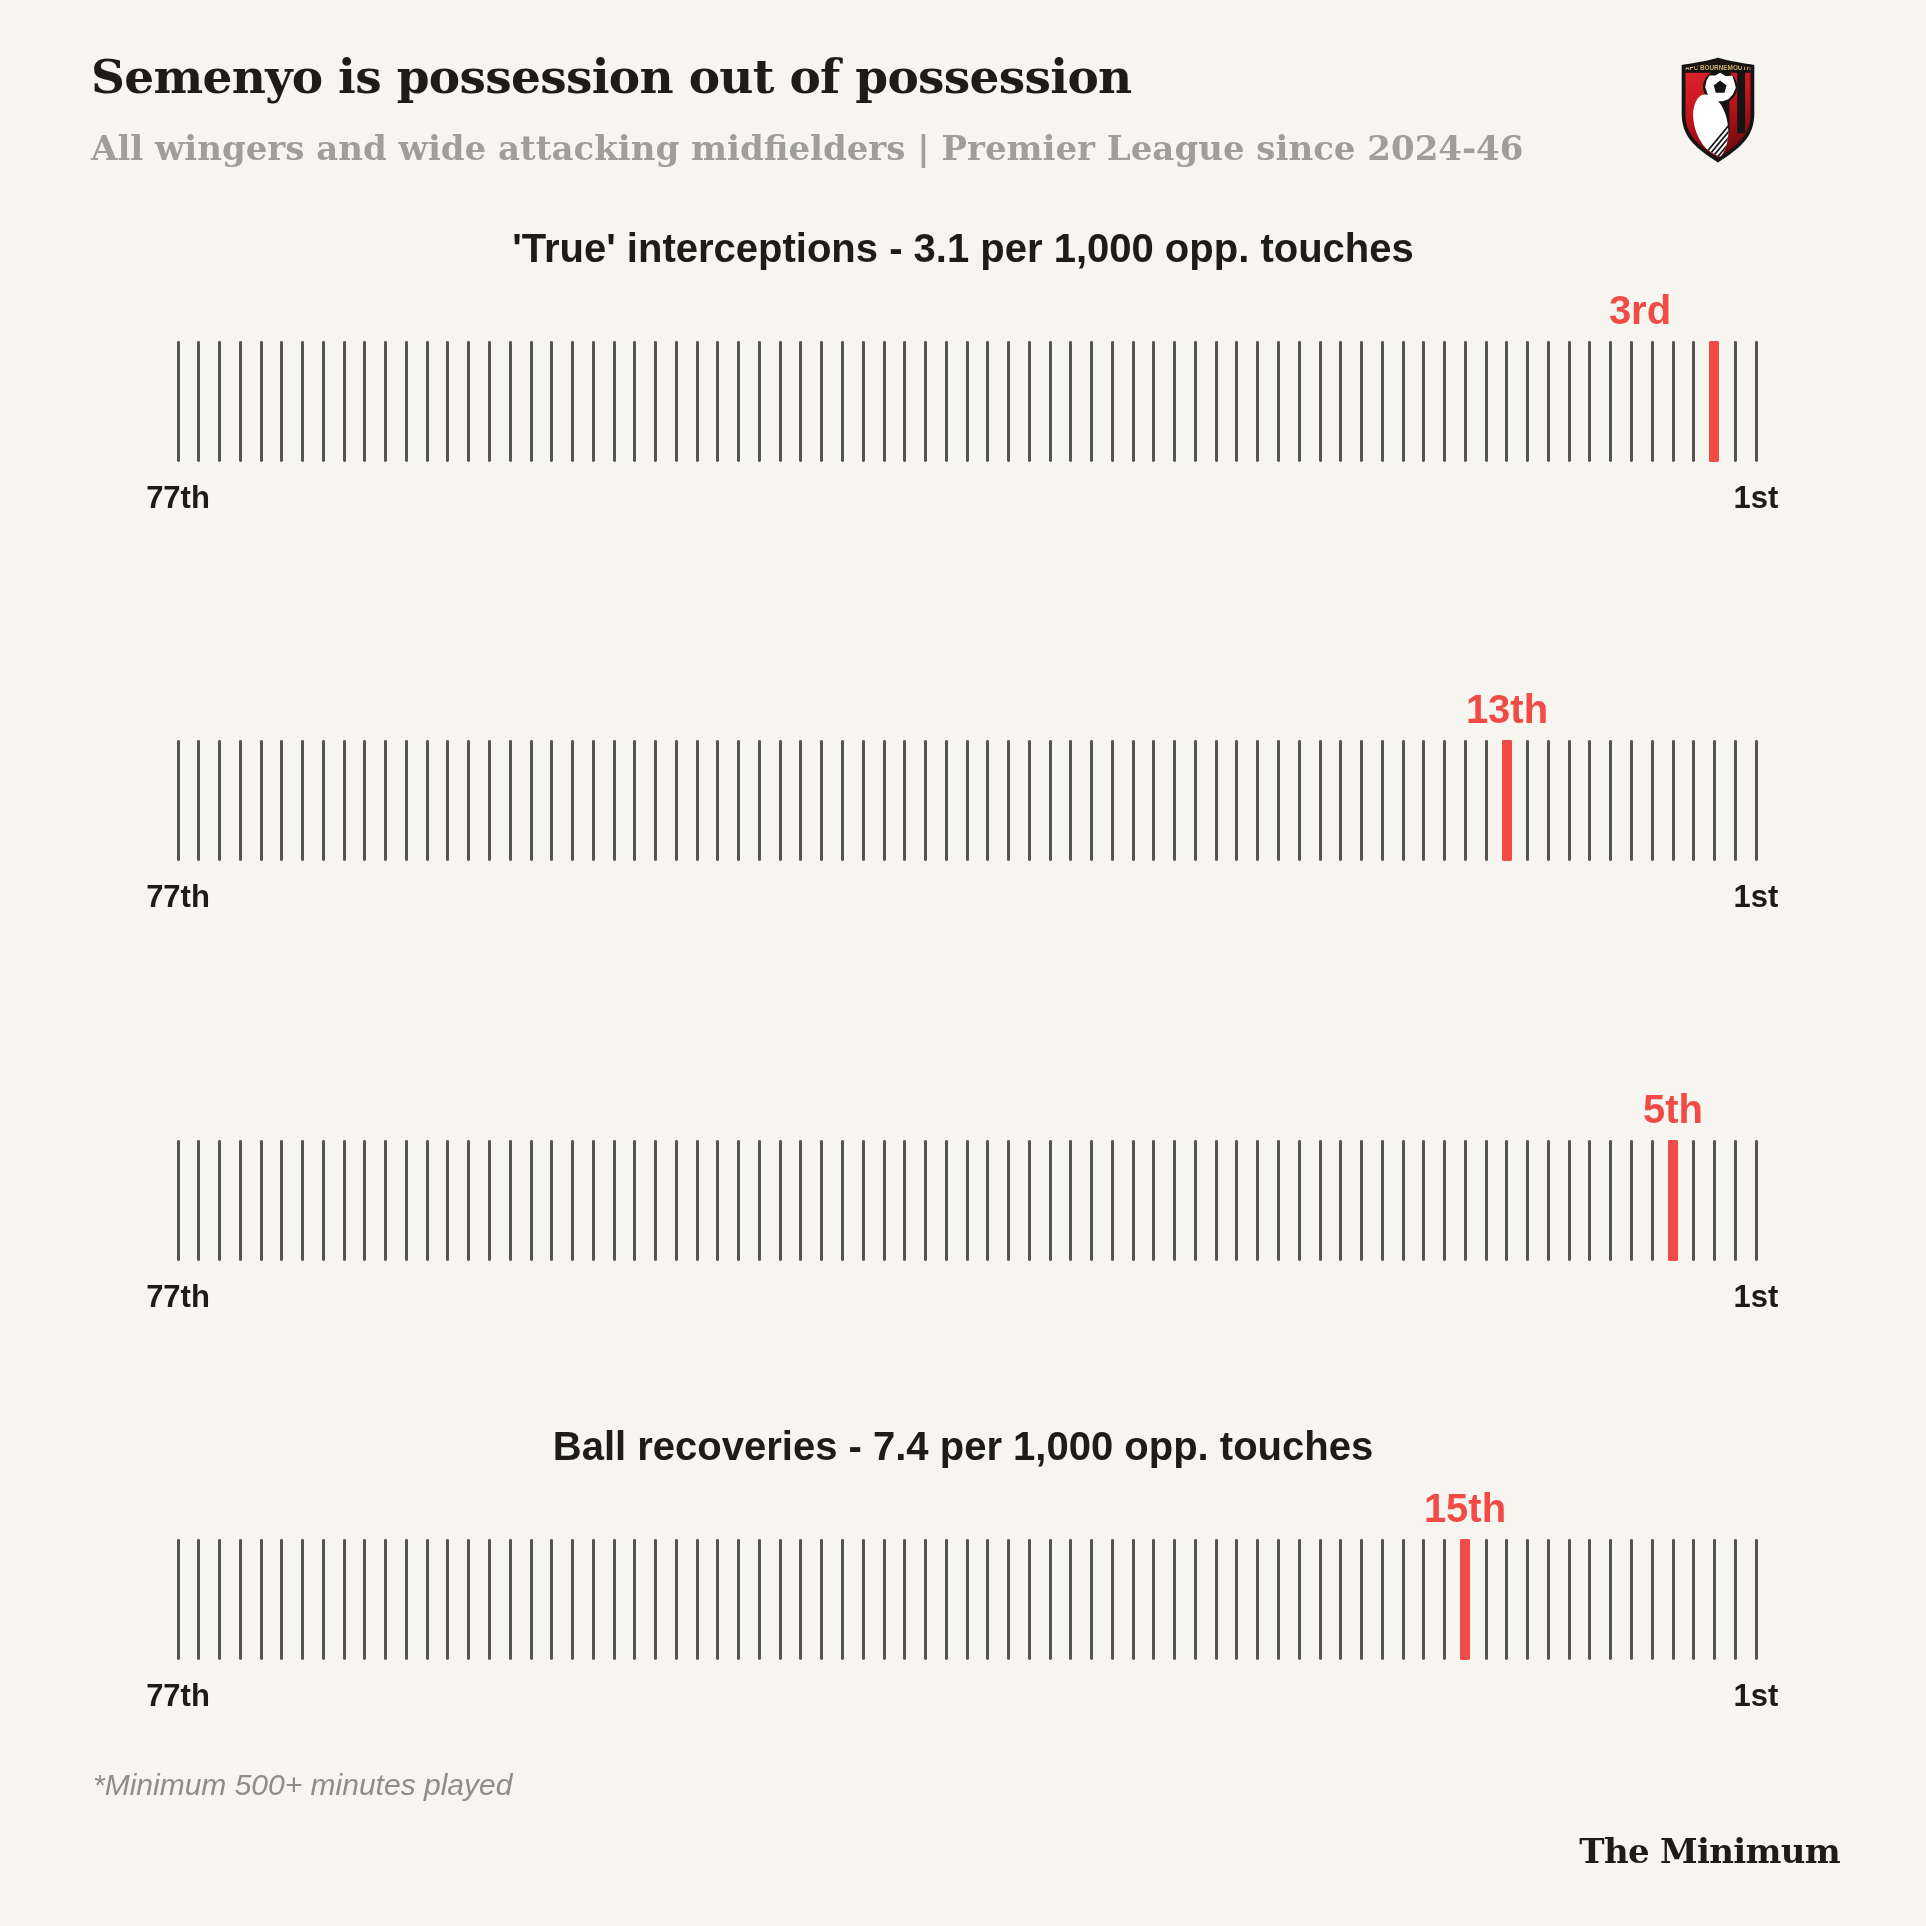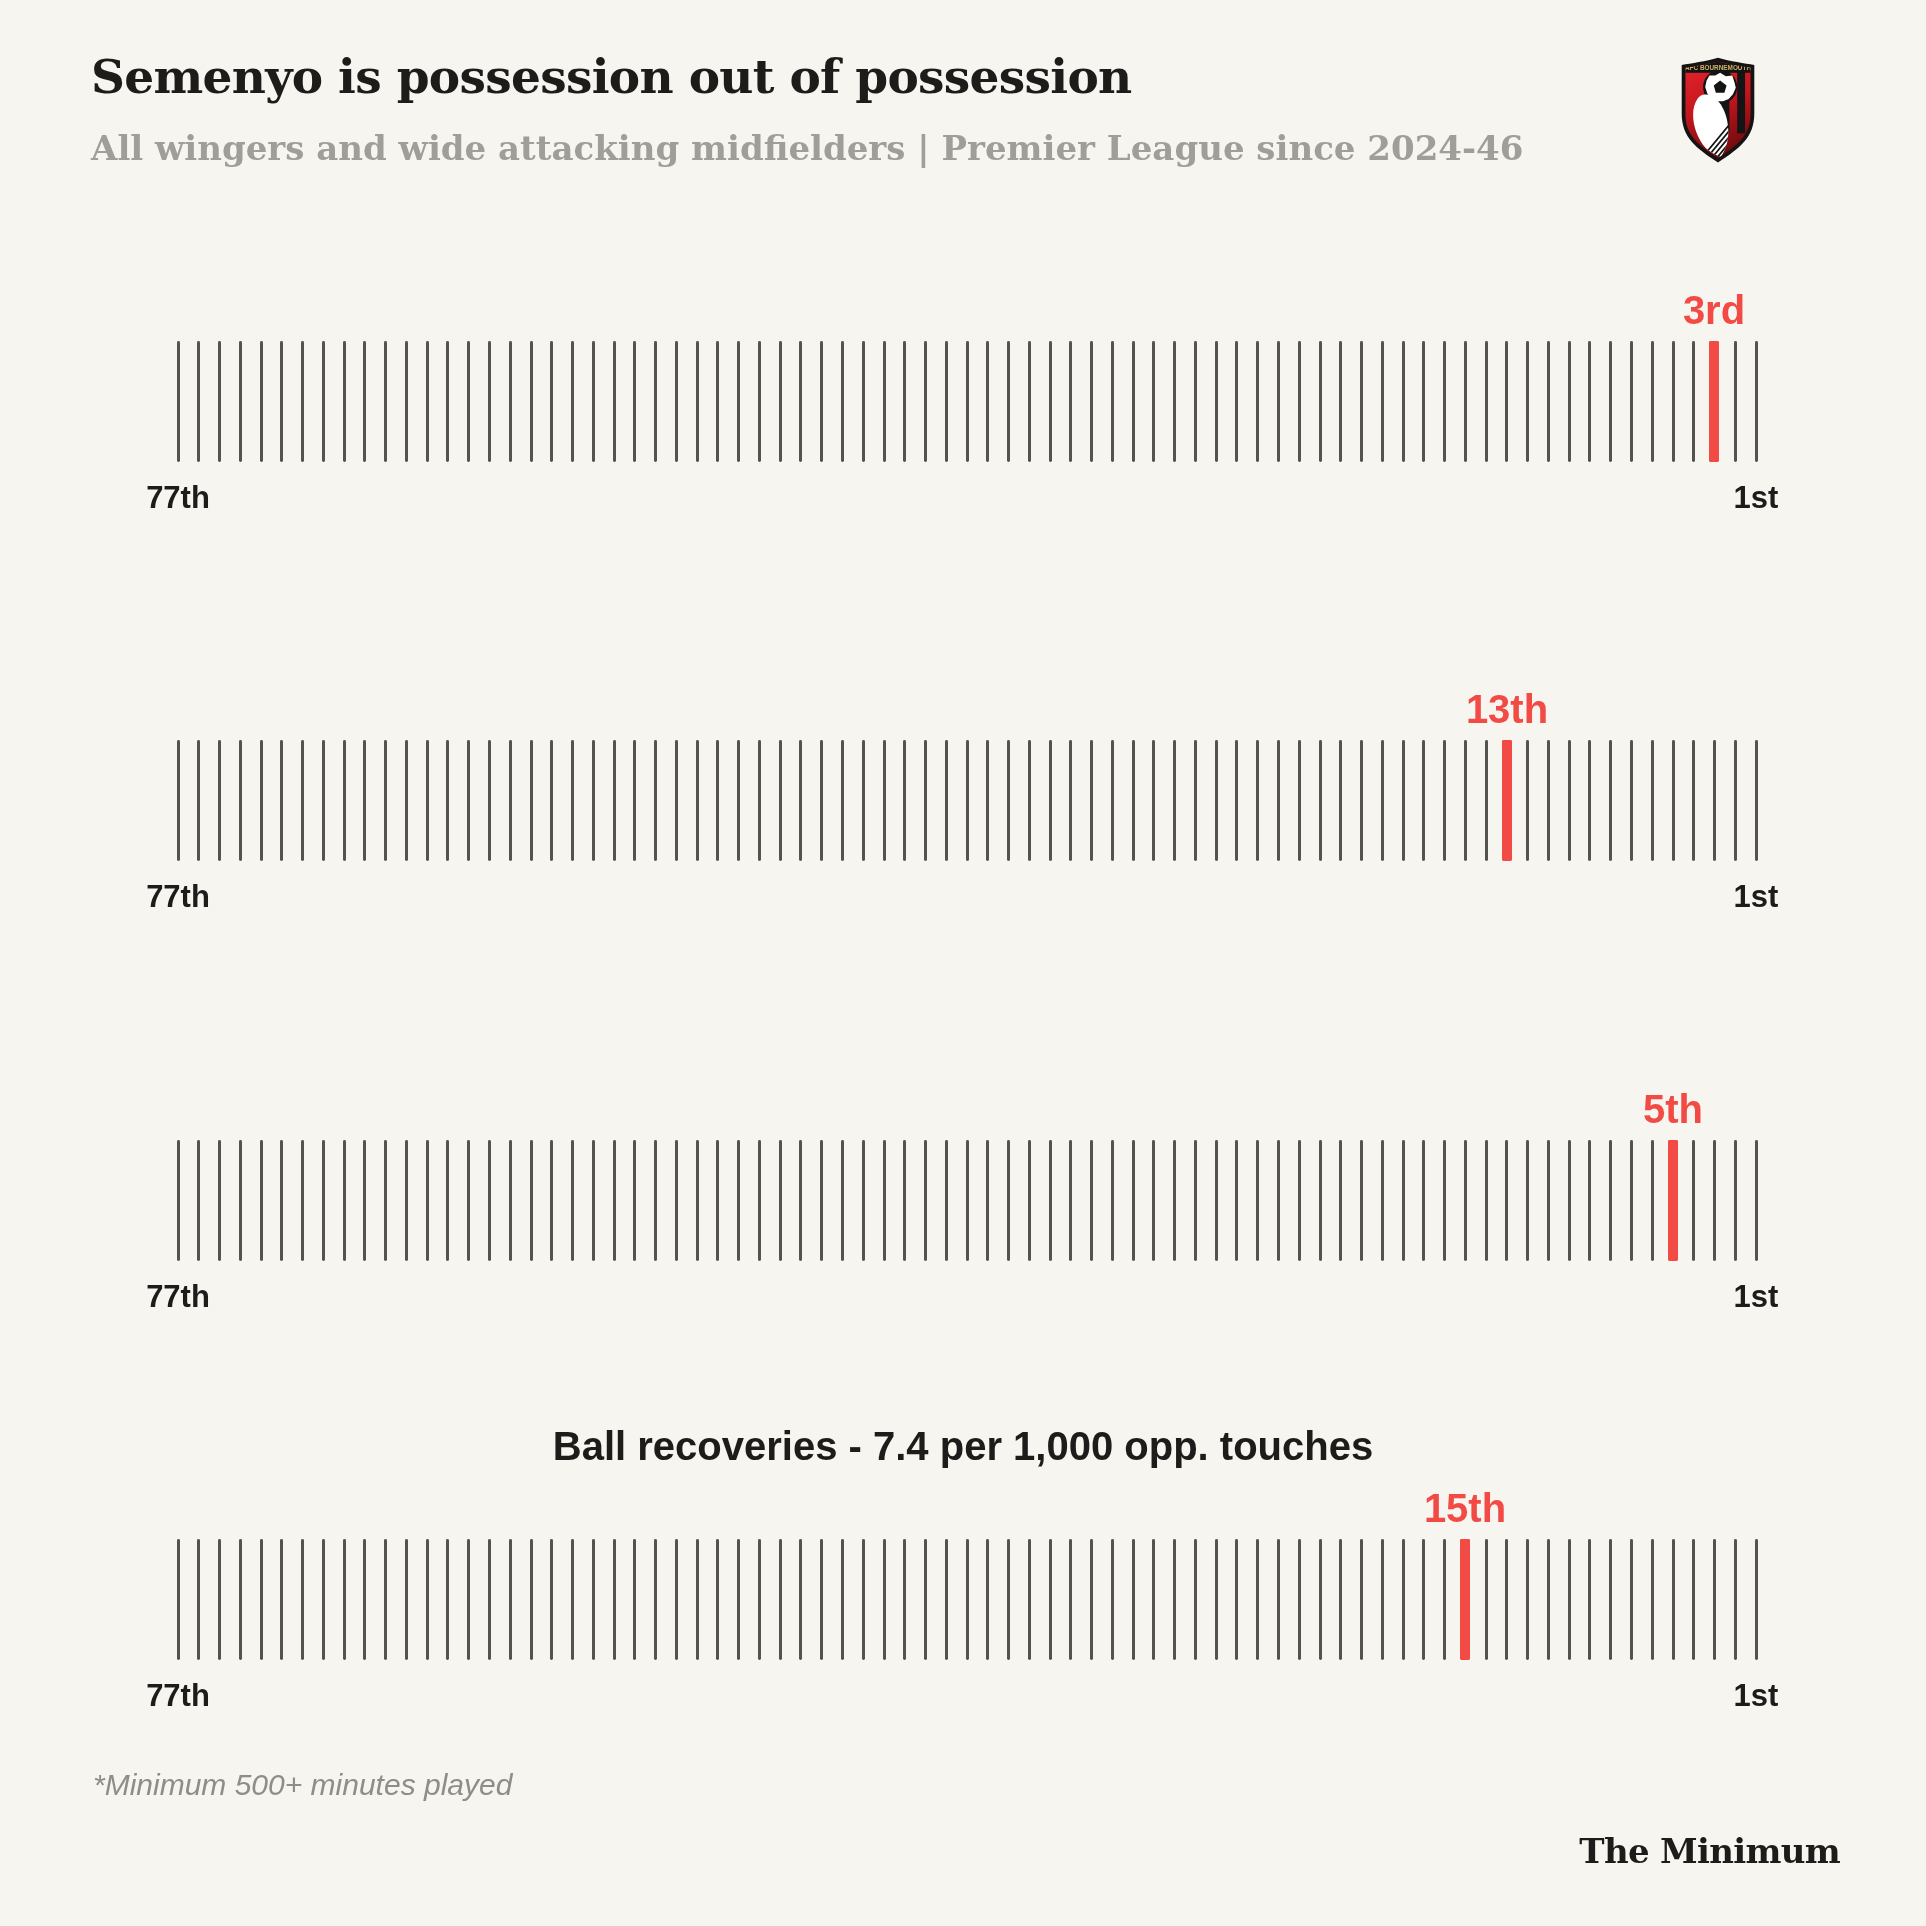--- a/index.html
+++ b/index.html
@@ -118,22 +118,23 @@
       <line x1="52" y1="148" x2="110" y2="78"></line>
       <line x1="59" y1="148" x2="117" y2="78"></line>
       <line x1="66" y1="148" x2="124" y2="78"></line>
       <line x1="73" y1="148" x2="131" y2="78"></line>
       <line x1="31" y1="148" x2="89" y2="78"></line>
     </g>
   </g>
 </svg>
 
 <div class="chart chart-1">
+  <div class="chart-title">'True' interceptions - 3.1 per 1,000 opp. touches</div>
   <div class="strip">
-    <div class="rank-label" style="left: 1536px; text-align: center;">3rd</div>
+    <div class="rank-label" style="left: 1462px; text-align: center;">3rd</div>
   <div class="tick" style="left: -1.4px;"></div>
       <div class="tick" style="left: 19.3px;"></div>
       <div class="tick" style="left: 40px;"></div>
       <div class="tick" style="left: 61px;"></div>
       <div class="tick" style="left: 82px;"></div>
       <div class="tick" style="left: 102px;"></div>
       <div class="tick" style="left: 123px;"></div>
       <div class="tick" style="left: 144px;"></div>
       <div class="tick" style="left: 165px;"></div>
       <div class="tick" style="left: 185px;"></div>

